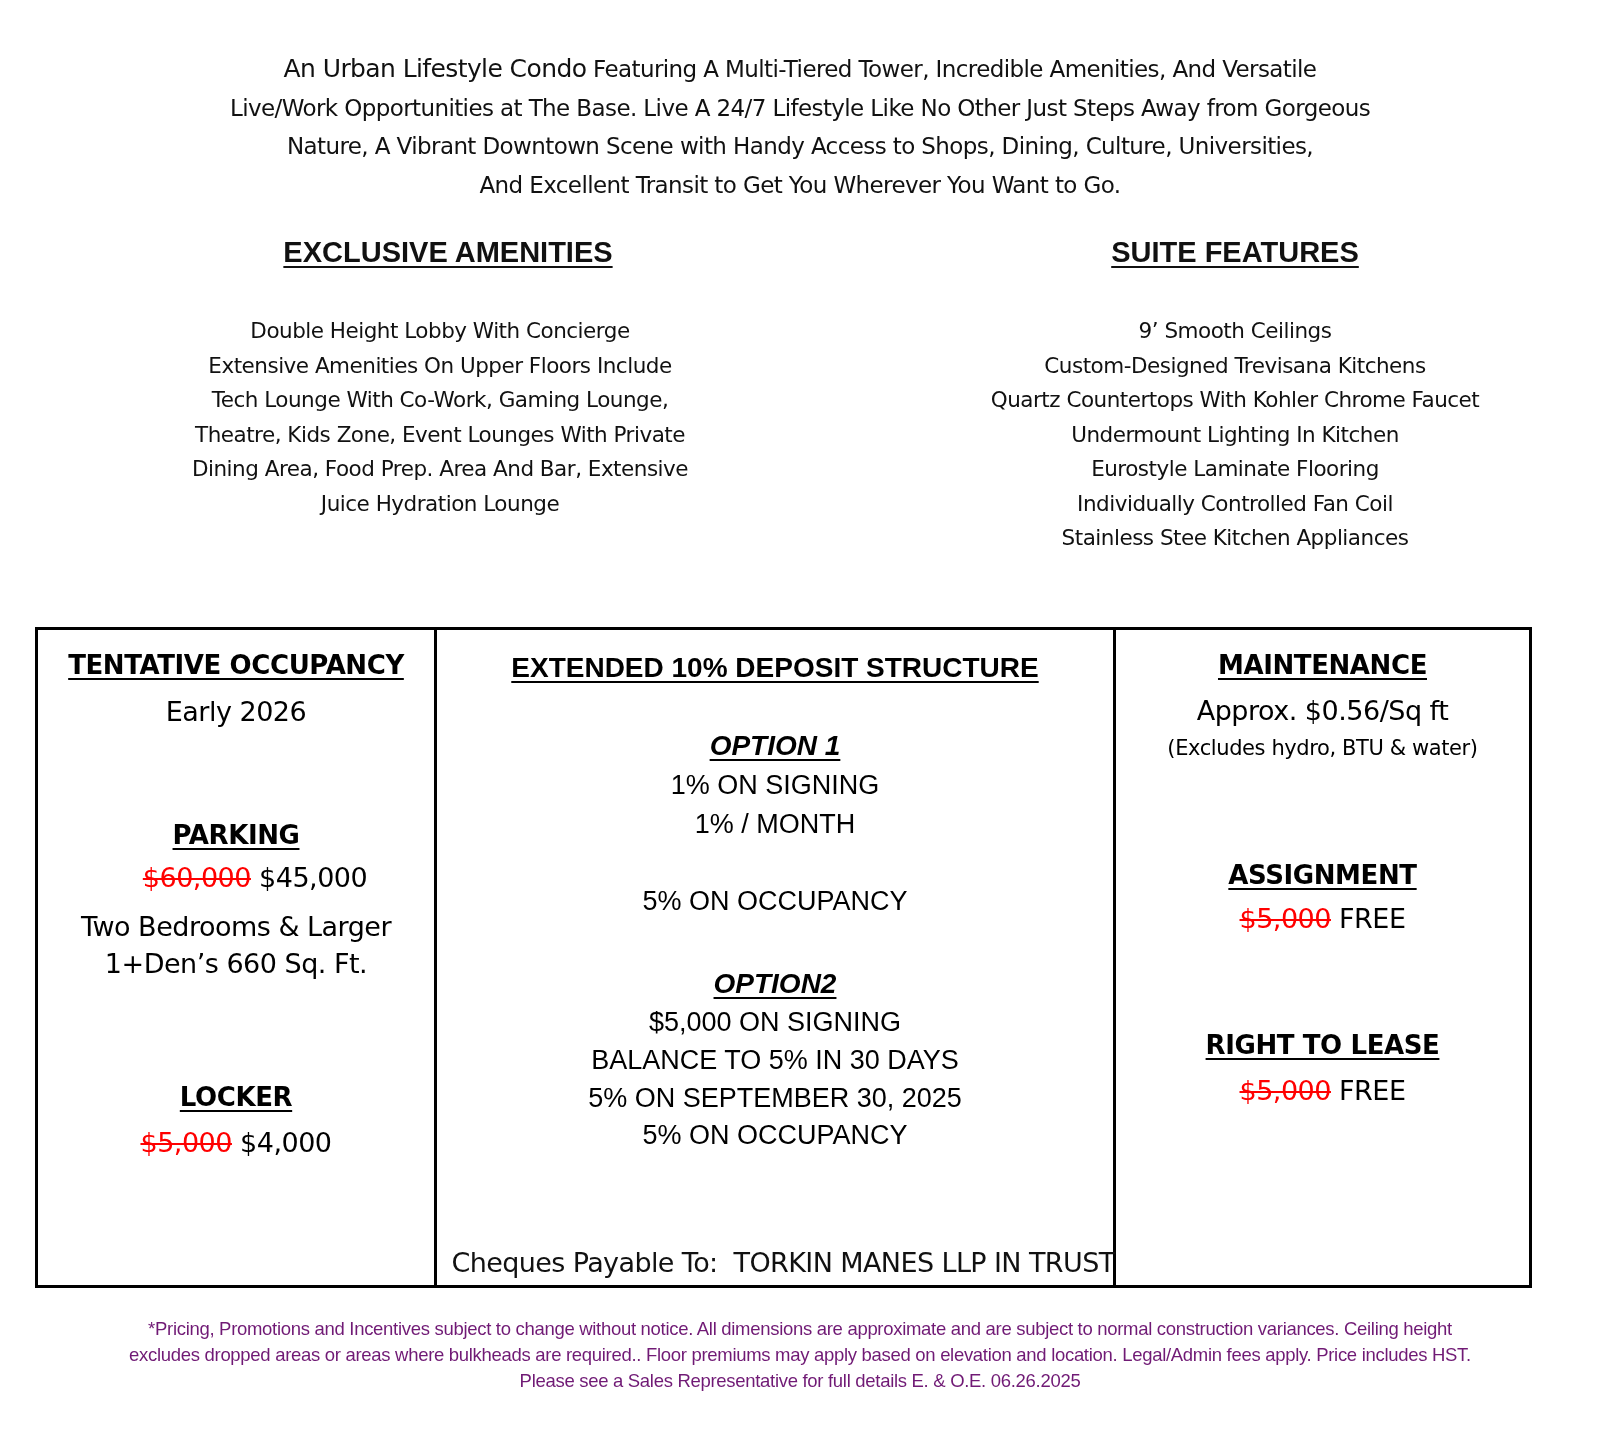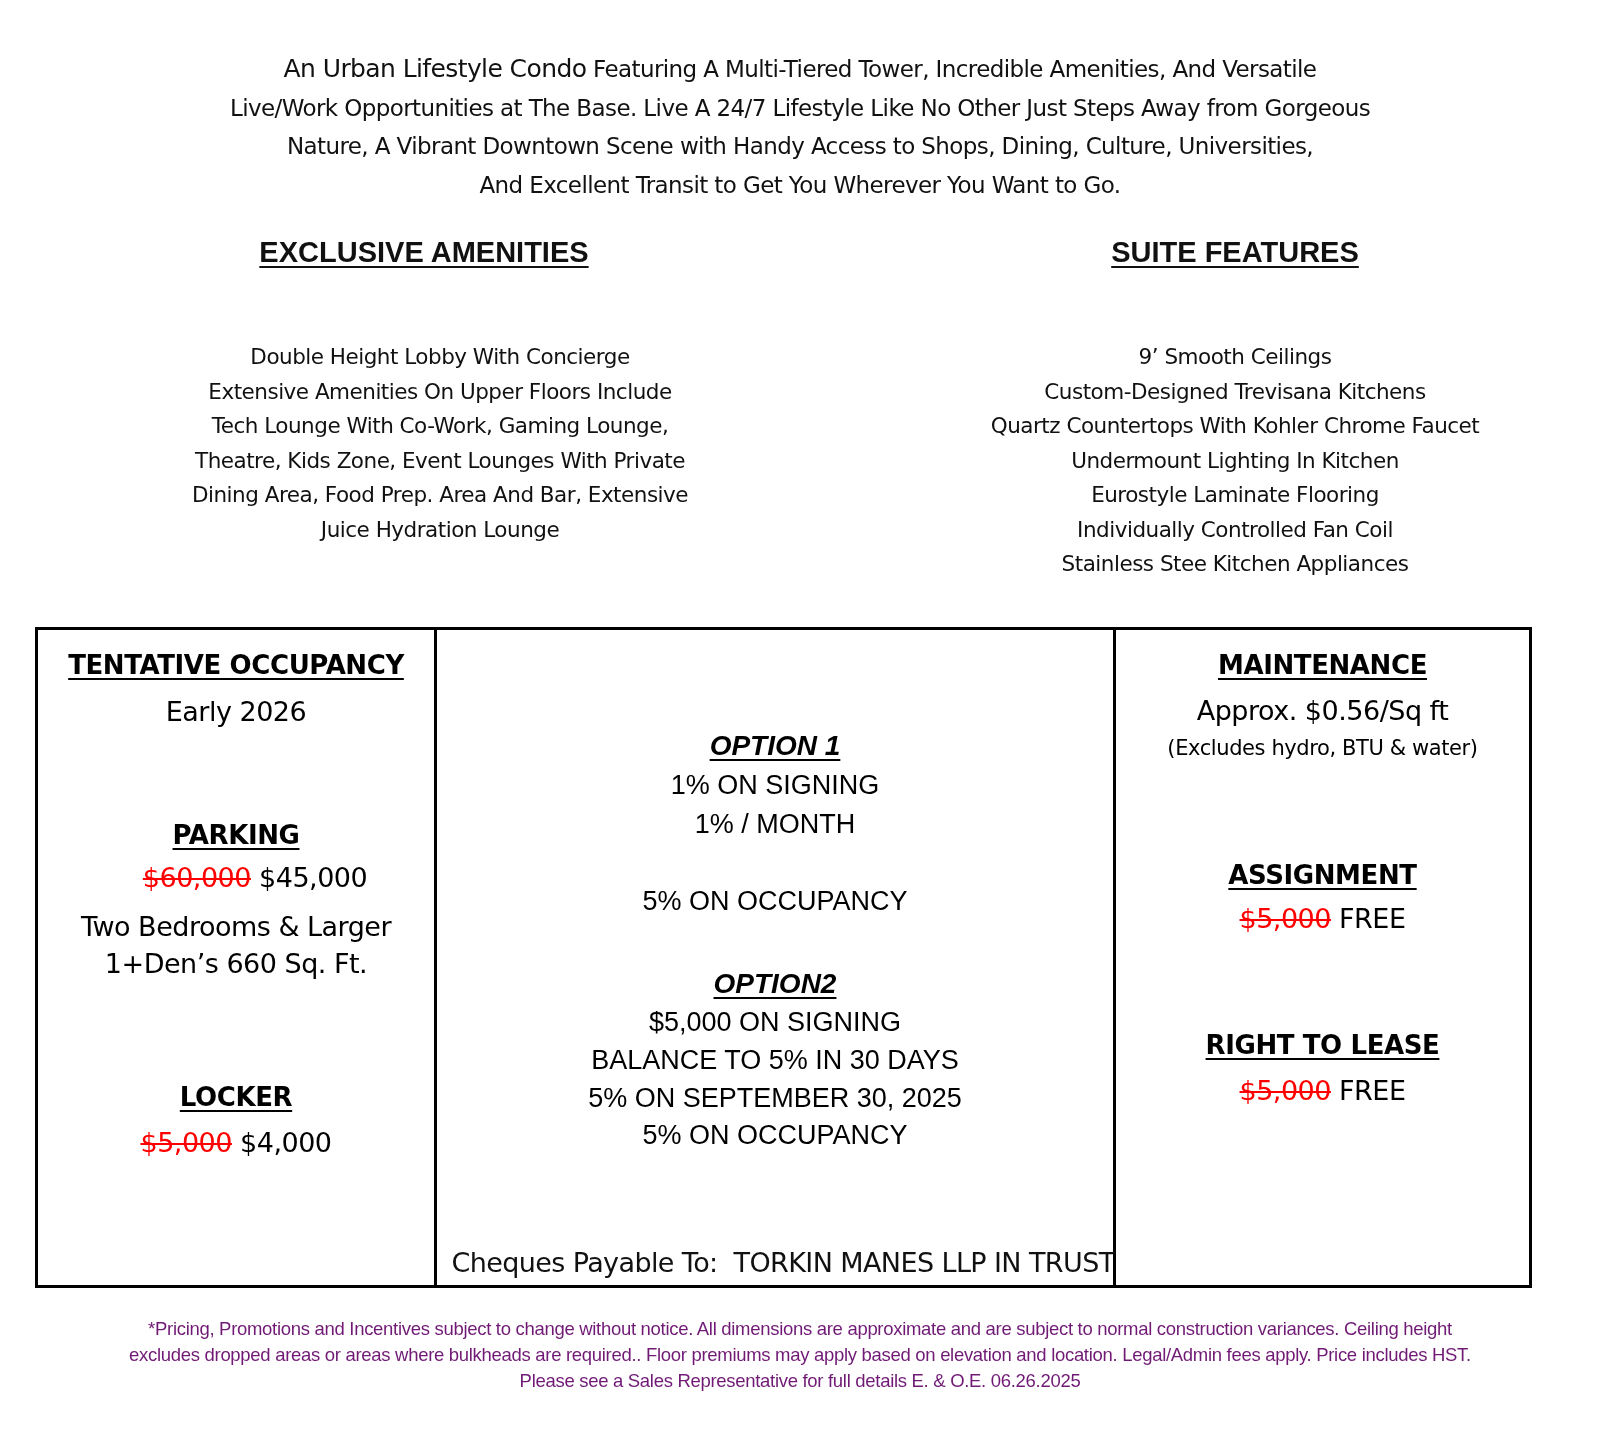--- a/index.html
+++ b/index.html
@@ -44,21 +44,20 @@
     }
     .col-list {
       position: absolute;
       top: 314px;
       text-align: center;
       font-family: "DejaVu Sans", sans-serif;
       font-size: 21.5px;
       line-height: 34.5px;
       letter-spacing: -0.5px;
       color: #111;
-      margin-top: 26px;
     }
     .col-list div { white-space: nowrap; }
 
     .grid {
       position: absolute;
       left: 35px;
       top: 627px;
       width: 1497px;
       height: 661px;
       border: 3px solid #000;
@@ -152,21 +151,21 @@
 </head>
 <body>
 
 <div class="intro">
   <div><span class="lead">An Urban Lifestyle Condo</span><span> Featuring A Multi-Tiered Tower, Incredible Amenities, And Versatile</span></div>
   <div>Live/Work Opportunities at The Base. Live A 24/7 Lifestyle Like No Other Just Steps Away from Gorgeous</div>
   <div>Nature, A Vibrant Downtown Scene with Handy Access to Shops, Dining, Culture, Universities,</div>
   <div>And Excellent Transit to Get You Wherever You Want to Go.</div>
 </div>
 
-<div class="col-head" style="left:124px; width:600px;">EXCLUSIVE AMENITIES</div>
+<div class="col-head" style="left:148px; width:600px;">EXCLUSIVE AMENITIES</div>
 <div class="col-list" style="left:140px; width:600px;">
   <div>Double Height Lobby With Concierge</div>
   <div>Extensive Amenities On Upper Floors Include</div>
   <div>Tech Lounge With Co-Work, Gaming Lounge,</div>
   <div>Theatre, Kids Zone, Event Lounges With Private</div>
   <div>Dining Area, Food Prep. Area And Bar, Extensive</div>
   <div>Juice Hydration Lounge</div>
 </div>
 
 <div class="col-head" style="left:935px; width:600px;">SUITE FEATURES</div>
@@ -195,20 +194,21 @@
     <div class="abs txt-lg" style="top:318px;">1+Den’s 660 Sq. Ft.</div>
 
     <div class="abs h-bold" style="top:452px;">LOCKER</div>
     <div class="abs txt-lg" style="top:497px;">
       <span class="old">$5,000</span>
       <span>$4,000</span>
     </div>
   </div>
 
   <div class="cell c2">
+    <div class="abs h-cond" style="top:22px;">EXTENDED 10% DEPOSIT STRUCTURE</div>
 
     <div class="abs h-italic" style="top:100px;">OPTION 1</div>
     <div class="abs txt-opt" style="top:140px;">1% ON SIGNING</div>
     <div class="abs txt-opt" style="top:179px;">1% / MONTH</div>
     <div class="abs txt-opt" style="top:256px;">5% ON OCCUPANCY</div>
 
     <div class="abs h-italic" style="top:338px;">OPTION2</div>
     <div class="abs txt-opt" style="top:377px;">$5,000 ON SIGNING</div>
     <div class="abs txt-opt" style="top:415px;">BALANCE TO 5% IN 30 DAYS</div>
     <div class="abs txt-opt" style="top:453px;">5% ON SEPTEMBER 30, 2025</div>

